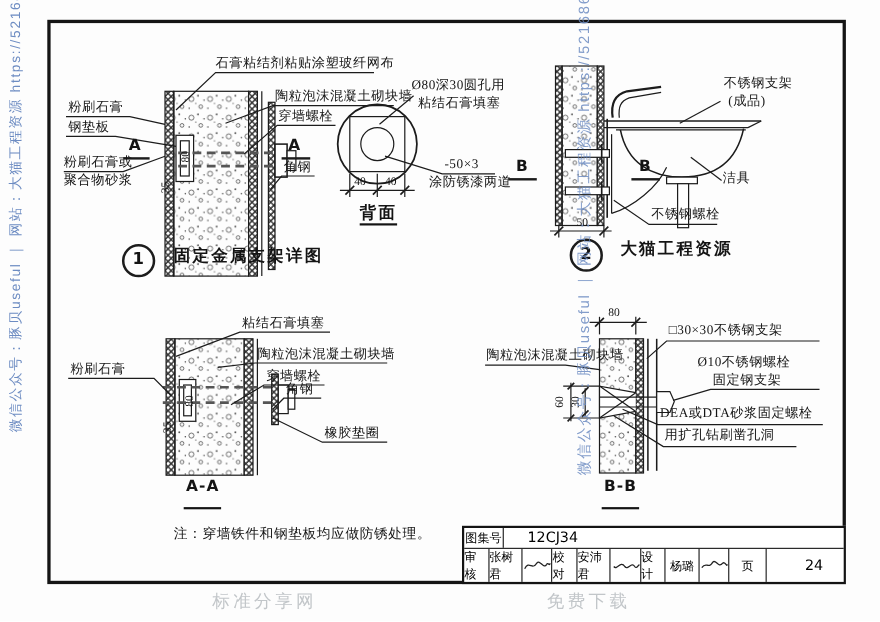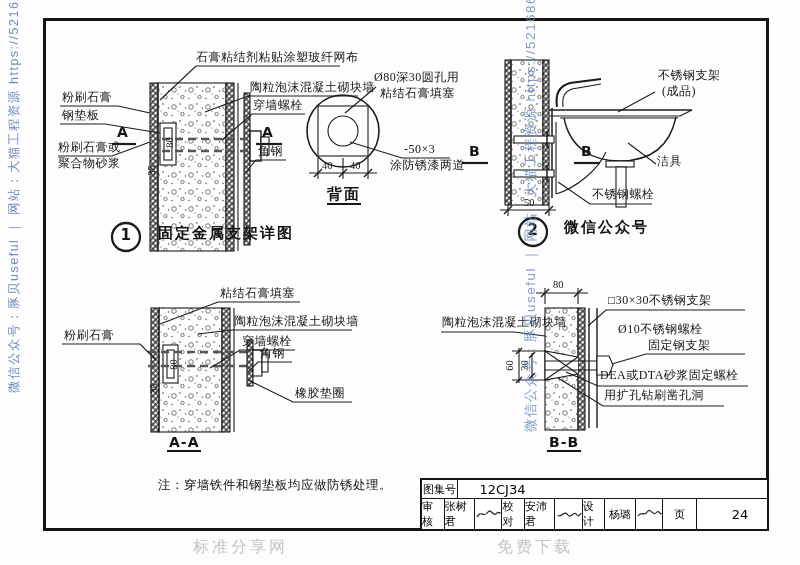--- a/index.html
+++ b/index.html
@@ -7,21 +7,21 @@
          font-family:"Liberation Serif", serif;}
   .sheet-border{position:absolute;left:43px;top:18px;width:726px;height:513px;
                 border:3px solid #151515;box-sizing:border-box;z-index:1;}
   svg.linework{position:absolute;left:0;top:0;z-index:2;}
   .lbl{position:absolute;z-index:3;color:#141414;font-size:12px;line-height:13px;
        white-space:nowrap;letter-spacing:0.5px;}
   .sm{font-size:10.5px;letter-spacing:0;}
   .mark{font-size:14px;font-weight:bold;font-family:"DejaVu Sans",sans-serif;}
   .dtitle{font-size:15px;font-weight:bold;letter-spacing:2px;text-align:center;}
   .sec-title{font-size:14px;font-weight:bold;font-family:"DejaVu Sans",sans-serif;
-             border-bottom:2px solid #141414;padding:0 2px 1px 2px;letter-spacing:1px;}
+             border-bottom:2px solid #141414;padding:0 2px 12px 2px;letter-spacing:1px;}
   .under{border-bottom:2px solid #141414;padding-bottom:2px;}
   .rot{transform:rotate(-90deg);transform-origin:center center;}
   .num{font-size:15px;font-weight:bold;font-family:"DejaVu Sans",sans-serif;text-align:center;width:16px;}
   .wm-v{position:absolute;z-index:4;transform:rotate(-90deg);transform-origin:0 0;
         color:#6d8cc2;font-size:13px;letter-spacing:1.5px;white-space:nowrap;
         font-family:"Liberation Sans",sans-serif;}
   .wm-b{position:absolute;z-index:4;color:#c2c6c9;font-size:16px;letter-spacing:3px;
         font-family:"Liberation Sans",sans-serif;}
   .tb{position:absolute;left:420px;top:478px;width:349px;height:53px;z-index:3;
       border:2px solid #141414;box-sizing:border-box;display:flex;flex-direction:column;
@@ -206,35 +206,35 @@
   <div class="lbl dtitle under" style="left:327px;top:188px">背面</div>
 
   <div class="lbl" style="left:658px;top:69px">不锈钢支架</div>
   <div class="lbl" style="left:662px;top:85px">(成品)</div>
   <div class="lbl" style="left:657px;top:155px">洁具</div>
   <div class="lbl" style="left:592px;top:188px">不锈钢螺栓</div>
   <div class="lbl mark" style="left:469px;top:145px">B</div>
   <div class="lbl mark" style="left:581px;top:145px">B</div>
   <div class="lbl sm" style="left:524px;top:196px">50</div>
   <div class="lbl num" style="left:525px;top:224px">2</div>
-  <div class="lbl dtitle" style="left:564px;top:221px">微信公众号</div>
+  <div class="lbl dtitle" style="left:564px;top:221px">大猫工程资源</div>
 
   <div class="lbl" style="left:220px;top:287px">粘结石膏填塞</div>
   <div class="lbl" style="left:234px;top:315px">陶粒泡沫混凝土砌块墙</div>
   <div class="lbl" style="left:242px;top:335px">穿墙螺栓</div>
   <div class="lbl" style="left:64px;top:329px">粉刷石膏</div>
   <div class="lbl" style="left:260px;top:347px">角钢</div>
   <div class="lbl" style="left:295px;top:387px">橡胶垫圈</div>
   <div class="lbl sm rot" style="left:168px;top:358px">80</div>
   <div class="lbl sm rot" style="left:148px;top:382px">35</div>
   <div class="lbl sec-title" style="left:167px;top:436px">A-A</div>
 
   <div class="lbl" style="left:442px;top:316px">陶粒泡沫混凝土砌块墙</div>
   <div class="lbl" style="left:608px;top:294px">□30×30不锈钢支架</div>
-  <div class="lbl" style="left:618px;top:323px">Ø10不锈钢螺栓</div>
+  <div class="lbl" style="left:634px;top:323px">Ø10不锈钢螺栓</div>
   <div class="lbl" style="left:648px;top:339px">固定钢支架</div>
   <div class="lbl" style="left:600px;top:369px">DEA或DTA砂浆固定螺栓</div>
   <div class="lbl" style="left:604px;top:389px">用扩孔钻刷凿孔洞</div>
   <div class="lbl sm" style="left:553px;top:278px">80</div>
   <div class="lbl sm rot" style="left:504px;top:359px">60</div>
   <div class="lbl sm rot" style="left:519px;top:359px">30</div>
   <div class="lbl sec-title" style="left:547px;top:436px">B-B</div>
 
   <div class="lbl" style="left:158px;top:479px;font-size:12.5px">注：穿墙铁件和钢垫板均应做防锈处理。</div>
 

